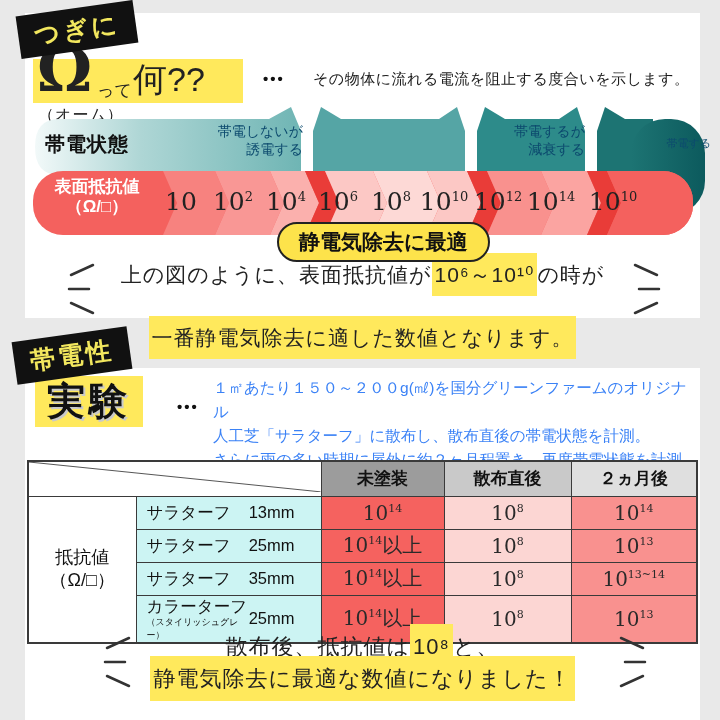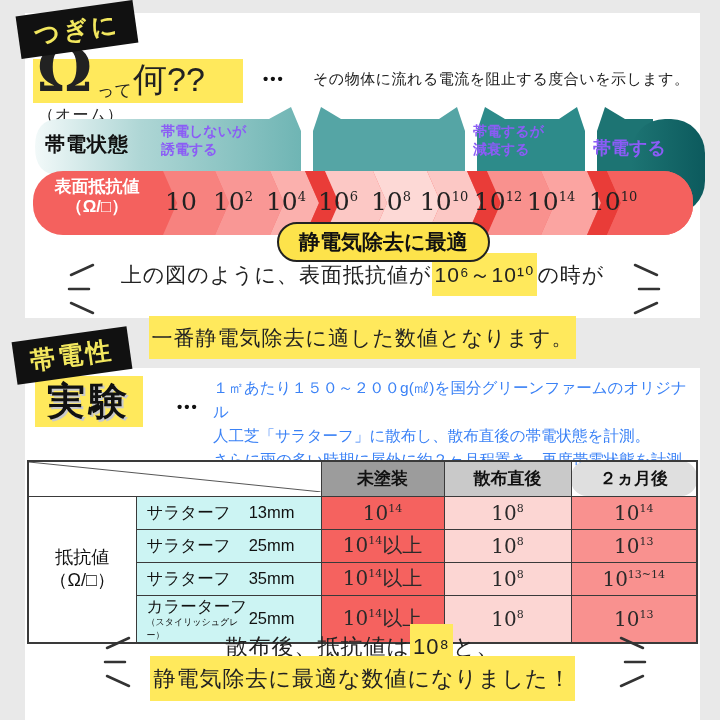--- a/index.html
+++ b/index.html
@@ -17,21 +17,21 @@
   .omega{position:absolute;left:12px;top:26px;font-family:"DejaVu Serif","Liberation Serif",serif;
          font-size:62px;font-weight:bold;line-height:1;z-index:2;}
   .omega-ruby{position:absolute;left:13px;top:92px;font-size:16px;letter-spacing:1px;}
   .title-small{position:absolute;left:72px;top:66px;font-size:17px;z-index:2;}
   .title-big{position:absolute;left:108px;top:44px;font-size:34px;z-index:2;}
   .dots1{position:absolute;left:238px;top:57px;font-size:15px;font-weight:bold;letter-spacing:2px;color:#111;}
   .desc{position:absolute;left:288px;top:57px;font-size:15px;letter-spacing:0.5px;color:#1a1a1a;}
   
   .chart{position:absolute;left:8px;top:92px;width:675px;height:132px;}
   .chart svg{position:absolute;left:0;top:0;}
-  .tl{position:absolute;color:#8b5cf6;font-weight:bold;text-align:left;white-space:pre-line;line-height:1.25;}
+  .tl{position:absolute;color:#0c4a6e;font-weight:normal;text-align:right;white-space:pre-line;line-height:1.25;}
   .state-hdr{position:absolute;left:12px;top:26px;color:#111;font-weight:bold;font-size:20px;letter-spacing:1px;}
   .res-hdr{position:absolute;left:0;top:72px;width:128px;text-align:center;color:#fff;font-weight:bold;
            font-size:17px;line-height:1.2;white-space:pre-line;}
   .scale-val{position:absolute;top:82px;width:52px;text-align:center;
              font-family:"DejaVu Serif","Liberation Serif",serif;font-size:25px;color:#222;}
   .scale-val sup{font-size:13px;}
   .badge{position:absolute;left:252px;top:209px;background:#fde34b;border:2px solid #222;
          border-radius:22px;padding:4px 20px;font-size:21px;font-weight:bold;z-index:3;color:#111;}
   .note{position:absolute;width:100%;text-align:center;font-size:21px;color:#222;letter-spacing:1px;}
   .hl{background:#ffe95c;padding:10px 3px;}
@@ -39,21 +39,21 @@
   
   .exp-title{position:absolute;left:10px;top:8px;background:#ffe95c;padding:0 12px;font-size:38px;
              font-weight:bold;letter-spacing:4px;text-shadow:2px 2px 0 #c9c9c9;color:#111;}
   .dots2{position:absolute;left:152px;top:30px;font-size:15px;font-weight:bold;letter-spacing:2px;color:#111;}
   .para{position:absolute;left:188px;top:8px;font-size:15.5px;line-height:1.55;white-space:pre-line;color:#3b82f6;}
   table.exp{position:absolute;left:2px;top:92px;border-collapse:collapse;table-layout:fixed;
             border:2px solid #3a3a3a;}
   table.exp td,table.exp th{border:1px solid #3a3a3a;padding:0;overflow:hidden;}
   .diag{position:relative;background:#fff;}
   .h{font-size:17px;font-weight:bold;text-align:center;height:30px;color:#111;}
-  .h0{background:#9c9c9c;} .h1{background:#c9c9c9;} .h2{background:#dfdfdf;border-radius:16px;}
+  .h0{background:#9c9c9c;} .h1{background:#c9c9c9;} .h2{background:#dfdfdf;}
   .group{background:#fff;text-align:center;font-size:18px;line-height:1.3;white-space:pre-line;color:#111;}
   .name{background:#ccf4f3;}
   .name .in{display:flex;align-items:center;padding:0 26px 0 10px;height:100%;}
   .name .nm{font-size:16.5px;color:#111;}
   .name .sub{display:block;font-size:9px;margin-top:-2px;color:#111;}
   .name .size{margin-left:auto;font-size:16.5px;color:#111;}
   td.v{text-align:center;font-family:"DejaVu Serif","Liberation Serif",serif;font-size:20px;color:#2a2a2a;height:32px;}
   td.v sup{font-size:11px;}
   .c1{background:#f5625f;} .c2{background:#fcd6d3;} .c3{background:#f9918f;}
   .note2{font-size:22px;}
@@ -109,21 +109,21 @@
         <polygon points="508,66 554,66 568,98 554,130 508,130 522,98" fill="#fba4a1"></polygon>
         <polygon points="554,66 574,66 588,98 574,130 554,130 568,98" fill="#e93c38"></polygon>
         <polygon points="574,66 680,66 680,130 574,130 588,98" fill="#f4615e"></polygon>
       </g>
     </svg>
     <div class="state-hdr">帯電状態</div>
     <div class="tl" style="left:128px;top:18px;width:142px;font-size:14px;">帯電しないが
 誘電する</div>
     <div class="tl" style="left:440px;top:18px;width:112px;font-size:14px;">帯電するが
 減衰する</div>
-    <div class="tl" style="left:560px;top:32px;width:100px;font-size:18px;">帯電する</div>
+    <div class="tl" style="left:578px;top:32px;width:100px;font-size:11px;">帯電する</div>
     <div class="res-hdr">表面抵抗値
 （Ω/□）</div>
     <div class="scale-val" style="left:122px;"><span>10</span><sup></sup></div>
     <div class="scale-val" style="left:174px;"><span>10</span><sup>2</sup></div>
     <div class="scale-val" style="left:227px;"><span>10</span><sup>4</sup></div>
     <div class="scale-val" style="left:279px;"><span>10</span><sup>6</sup></div>
     <div class="scale-val" style="left:332px;"><span>10</span><sup>8</sup></div>
     <div class="scale-val" style="left:385px;"><span>10</span><sup>10</sup></div>
     <div class="scale-val" style="left:439px;"><span>10</span><sup>12</sup></div>
     <div class="scale-val" style="left:492px;"><span>10</span><sup>14</sup></div>

